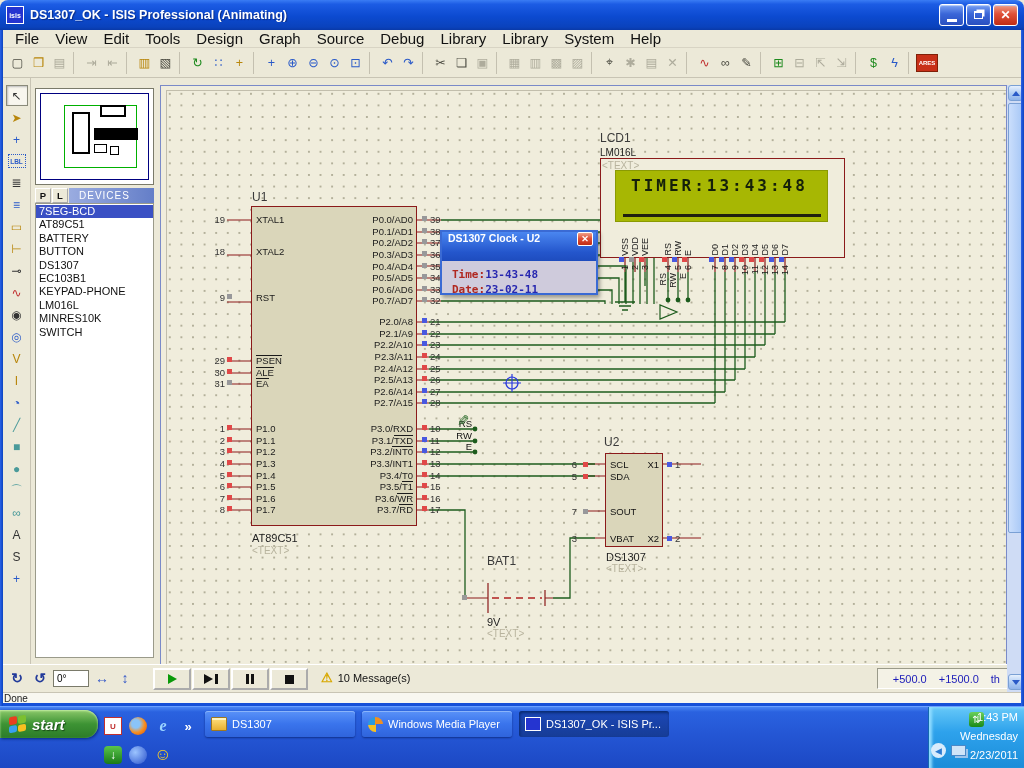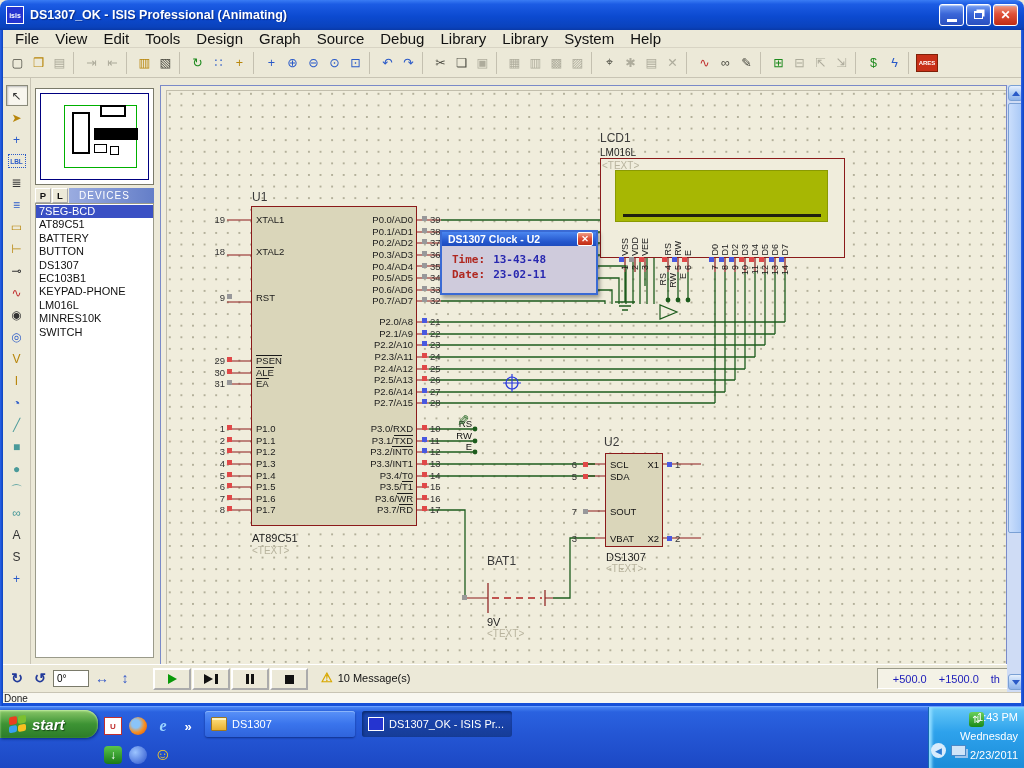--- a/index.html
+++ b/index.html
@@ -88,26 +88,26 @@
 .lcdpins{position:absolute;top:140px;display:flex;z-index:3}
 .lcol{position:relative;width:10px;height:58px}
 .vt{writing-mode:vertical-rl;transform:rotate(180deg);font-size:9px;color:#1a1a1a;white-space:nowrap}
 .lcol .pl{position:absolute;left:0;bottom:28px}
 .lcol .sq{position:absolute;left:-1px;top:31px;width:5px;height:5px}
 .lcol .pn{position:absolute;left:0;top:39px}
 .vlab{position:absolute;z-index:3}
 .nlab{position:absolute;left:271px;width:40px;text-align:right;font-size:9.5px;color:#111;z-index:3}
 
 .popup{position:absolute;left:279px;top:144px;width:158px;height:65px;border:2px solid #3a6ad4;background:#cfcbdc;z-index:10;box-shadow:2px 3px 4px rgba(0,0,0,.35)}
-.ptitle{height:14px;background:linear-gradient(180deg,#4a86f0,#2456cc 70%,#1e4cbe);display:flex;align-items:center;padding:0 3px 0 6px;gap:4px}
+.ptitle{height:29px;background:linear-gradient(180deg,#4a86f0,#2456cc 70%,#1e4cbe);display:flex;align-items:flex-start;padding:0 3px 0 6px;gap:4px}
 .ptitle span.t{flex:1;color:#fff;font:bold 10.5px "Liberation Sans",sans-serif;white-space:nowrap}
 .pclose{width:16px;height:14px;border-radius:2px;border:1px solid #fff;background:linear-gradient(#f0a088,#e05038 45%,#c02c14);color:#fff;font:bold 9px "Liberation Sans",sans-serif;display:flex;align-items:center;justify-content:center;flex:none}
 .pbody{padding:6px 0 0 10px;font:bold 11px "DejaVu Sans Mono",monospace;line-height:15px}
 .plab{color:#b02820}
-.pval{color:#2828b0;margin-left:8px}
+.pval{color:#2828b0;}
 .pencil{position:absolute;left:296px;top:326px;font-size:15px;color:#2a6a2a;transform:scaleX(-1);z-index:6}
 .bsq{position:absolute;left:301px;top:509px;width:5px;height:5px;background:#9a9a9a;z-index:3}
 
 .vscroll{position:absolute;left:1007px;top:85px;width:17px;height:607px;background:#cfdcf5;z-index:20}
 .sbtn{position:absolute;left:1px;width:15px;height:16px;border-radius:3px;background:linear-gradient(#e6f0fd,#aac8f2 60%,#90b4ea);border:1px solid #7aa0d4;display:flex;align-items:center;justify-content:center}
 .sarr-up{width:0;height:0;border-left:4px solid transparent;border-right:4px solid transparent;border-bottom:5px solid #2a5ac8}
 .sarr-dn{width:0;height:0;border-left:4px solid transparent;border-right:4px solid transparent;border-top:5px solid #2a5ac8}
 .sthumb{position:absolute;left:1px;top:18px;width:15px;height:430px;border-radius:2px;background:linear-gradient(90deg,#cadefc,#a8c8f6);border:1px solid #7aa0d4}
 
 .statusbar{position:absolute;left:3px;top:664px;width:1018px;height:28px;background:#ece9d8;border-top:1px solid #fff}
@@ -698,20 +698,21 @@
     <div class="nlab" style="top:332px">RS</div>
     <div class="nlab" style="top:344px">RW</div>
     <div class="nlab" style="top:355px">E</div>
     <div class="pencil">✎</div>
 
     <div class="lcdrect"></div>
     <div class="ref" style="left:439px;top:45px">LCD1</div>
     <div class="part" style="left:439px;top:61px;font-size:10px">LM016L</div>
     <div class="ph" style="left:441px;top:74px">&lt;TEXT&gt;</div>
     <div class="lcdscreen">
+      <div class="lcdtext">TIMER:13:43:48</div>
       <div class="lcdbar"></div>
     </div>
     <div class="lcdpins" style="left:459px">
 
     <div class="lcol">
             <span class="vt pl">VSS</span>
             <span class="sq low"></span>
             <span class="vt pn">1</span>
           </div>
           <div class="lcol">
@@ -926,20 +927,24 @@
         <div class="qli smiley">
           <span>☺</span>
         </div>
       </div>
     <div class="trow" style="top:4px">
 
     <div class="tbtn">
           <span class="tico folder"></span>
           <span>DS1307</span>
         </div>
+        <div class="tbtn">
+          <span class="tico wmp"></span>
+          <span>Windows Media Player</span>
+        </div>
         <div class="tbtn active">
           <span class="tico isis"></span>
           <span>DS1307_OK - ISIS Pr...</span>
         </div>
       </div>
     <div class="tray">
       <div class="tr-update">⇅</div>
       <div class="tr-chevron">◀</div>
       <div class="tr-net"></div>
       <div class="t1">1:43 PM</div>

